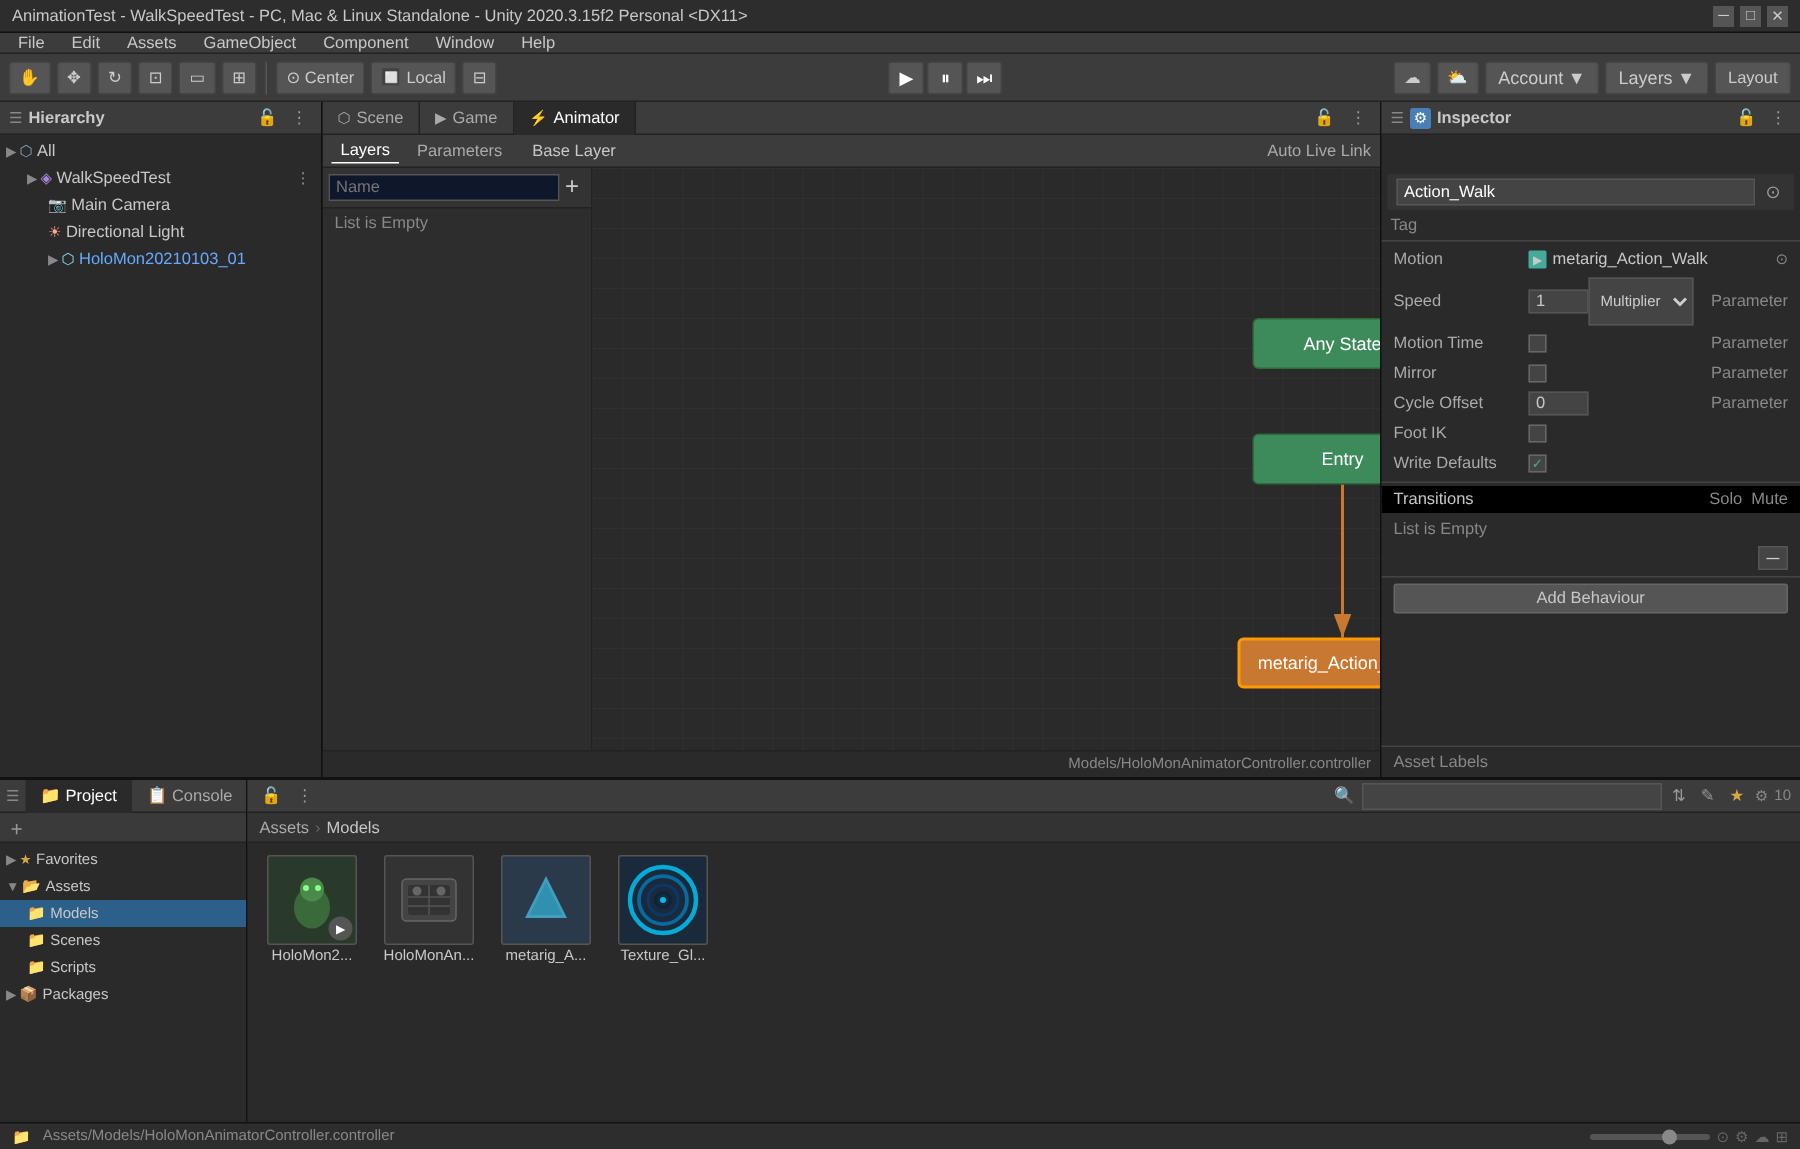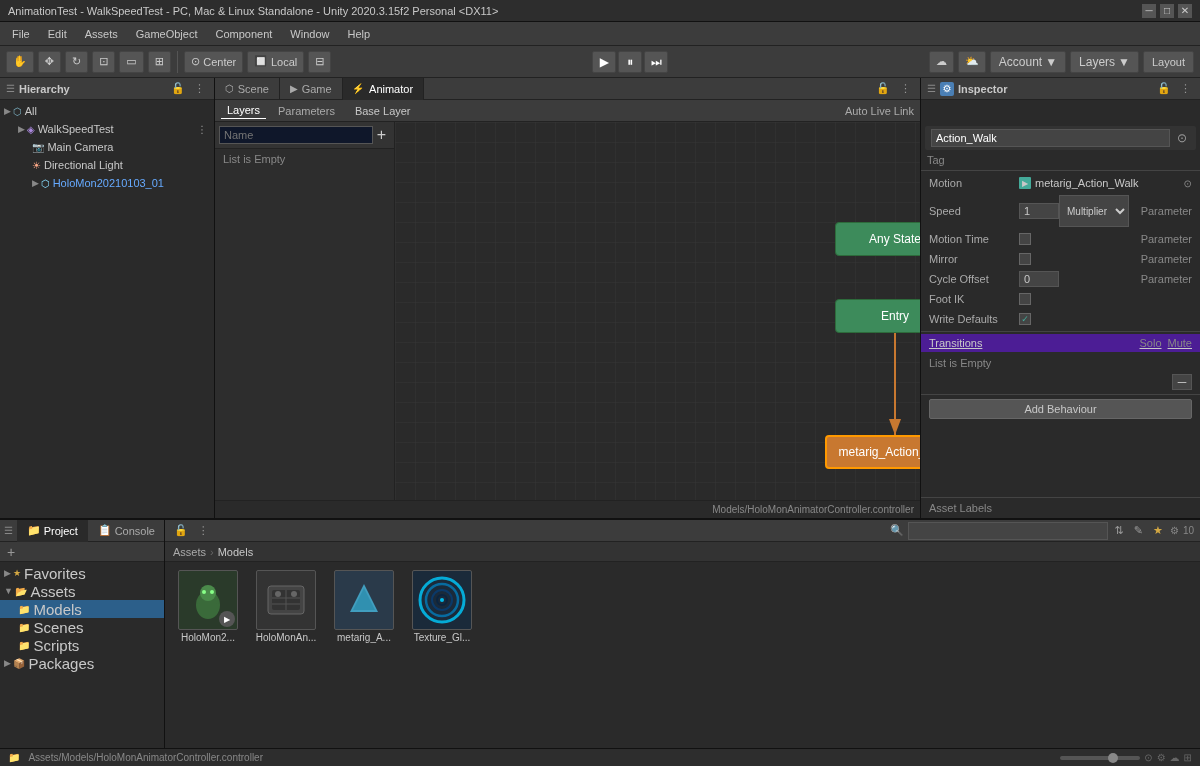--- a/index.html
+++ b/index.html
@@ -42,21 +42,21 @@
       font-size: 10px;
       cursor: pointer;
       display: flex;
       align-items: center;
       justify-content: center;
     }
 
     
     .menu-bar {
       background: #3c3c3c;
-      height: 24px;
+      height: 14px;
       display: flex;
       align-items: center;
       padding: 0 4px;
       gap: 2px;
       border-bottom: 1px solid #222;
     }
     .menu-item {
       padding: 2px 8px;
       font-size: 11px;
       color: #c8c8c8;
@@ -438,23 +438,22 @@
       color: #c8c8c8;
       font-size: 11px;
       padding: 1px 4px;
       width: 50px;
       height: 16px;
     }
     .transitions-header {
       display: flex;
       align-items: center;
       padding: 3px 8px;
-      background: #4c1d95;
+      background: #000000;
       margin: 2px 0;
-      text-decoration: underline;
     }
     .transitions-label {
       font-size: 11px;
       color: #c8c8c8;
       flex: 1;
     }
     .transitions-solo-mute {
       font-size: 11px;
       color: #888;
       display: flex;
@@ -552,21 +551,21 @@
     .tree-item {
       display: flex;
       align-items: center;
       padding: 1px 4px;
       cursor: pointer;
       height: 18px;
     }
     .tree-item.selected { background: #2c5f8a; }
     .tree-arrow { margin-right: 2px; font-size: 9px; color: #888; }
     .tree-icon { margin-right: 3px; font-size: 10px; }
-    .tree-label { font-size: 15px; color: #c8c8c8; }
+    .tree-label { font-size: 10px; color: #c8c8c8; }
     .folder-icon { color: #d4a843; }
     .star-icon { color: #d4a843; font-size: 9px; }
 
     
     .assets-area {
       flex: 1;
       background: #2a2a2a;
       display: flex;
       flex-direction: column;
     }

